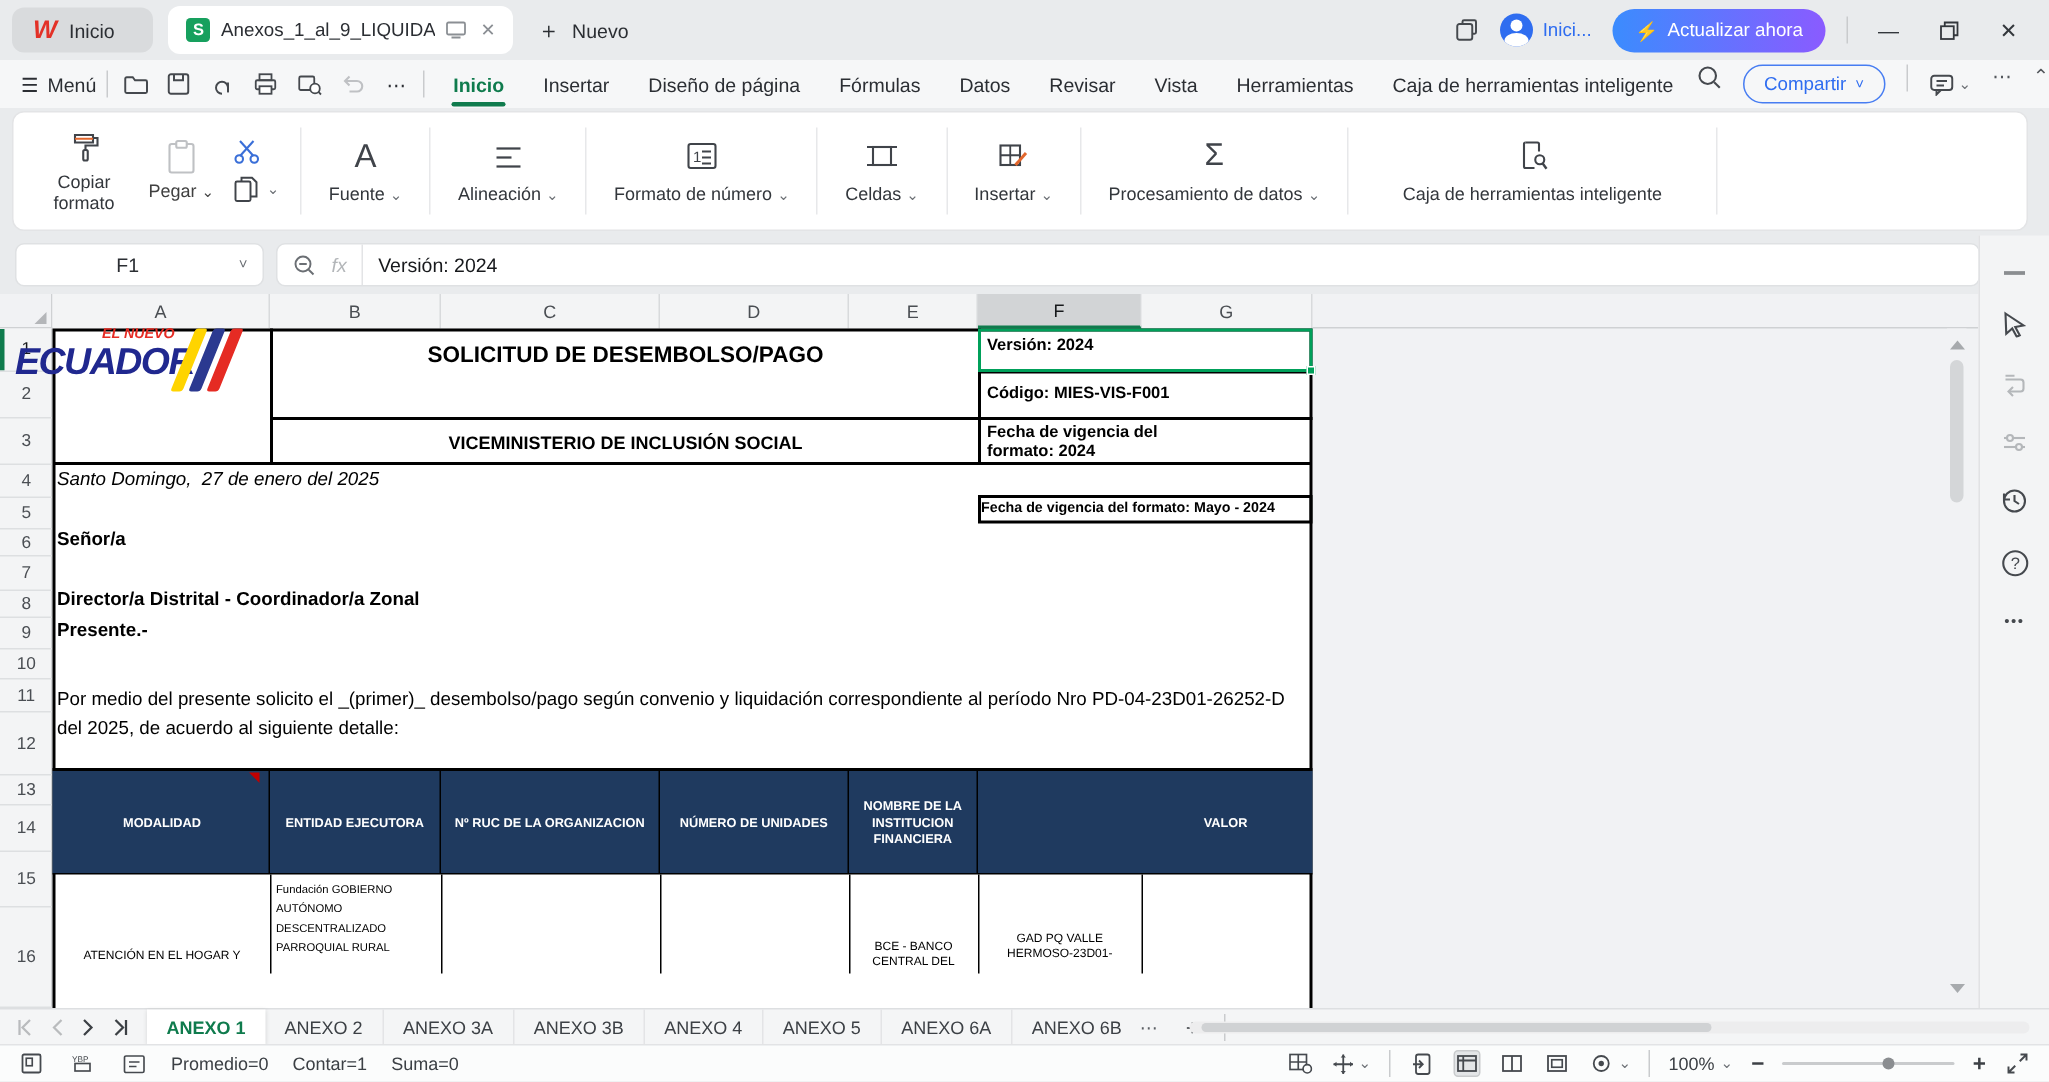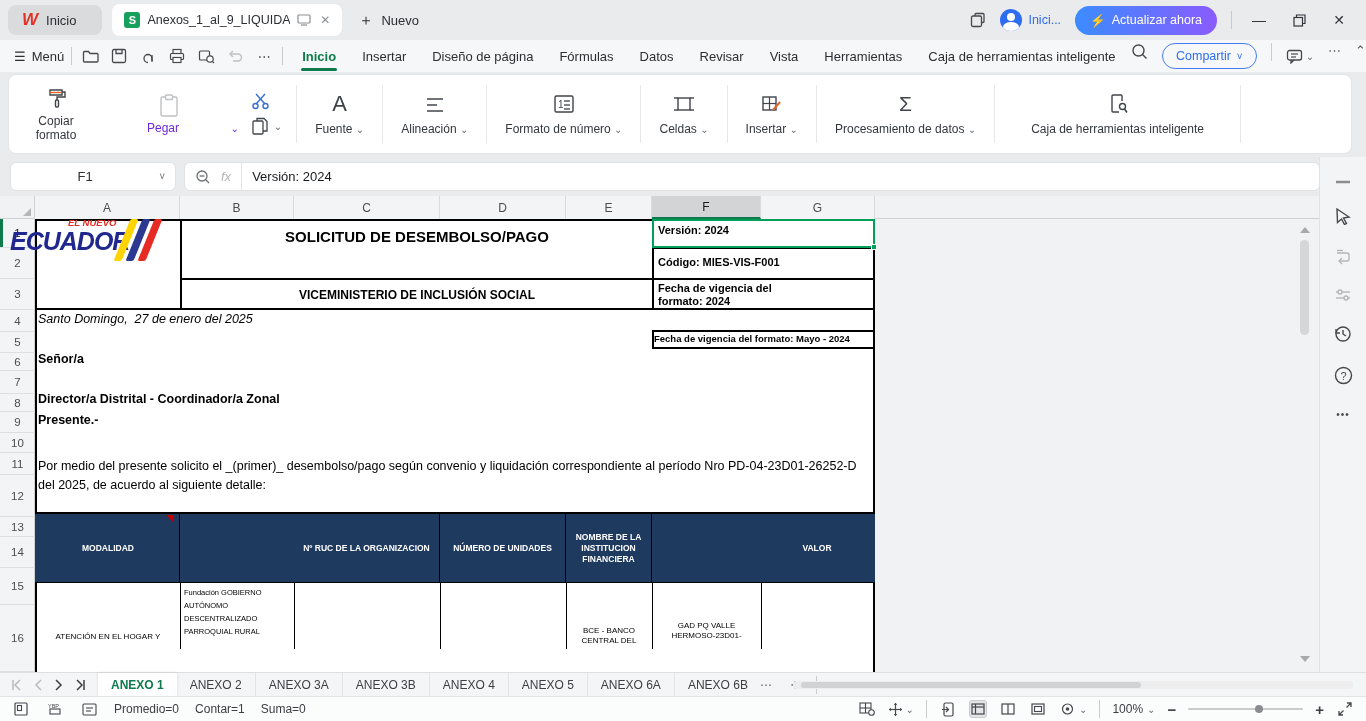--- a/index.html
+++ b/index.html
@@ -42,21 +42,21 @@
   
   .ribbon-bg { position:absolute; top:72px; left:0; width:1366px; height:85px; background:#e9ebed; }
   .ribbon { position:absolute; top:74px; left:8px; width:1344px; height:80px; background:#fff; border:1px solid #e3e4e6; border-radius:8px; display:flex; align-items:stretch; padding:6px 4px; }
   .rsep { width:1px; background:#e7e8ea; margin:4px 2px; }
   .rgroup { display:flex; flex-direction:column; align-items:center; justify-content:center; padding:0 16px; gap:6px; }
   .rlabel { font-size:12px; color:#33373c; white-space:nowrap; }
   .caret { font-size:10px; color:#6b6f74; }
   .g1 { display:flex; align-items:center; gap:12px; padding:0 12px; }
   .g1col { display:flex; flex-direction:column; align-items:center; gap:2px; }
   .g1col .rlabel { line-height:14px; text-align:center; }
-  .grayed { color:#6d28d9;margin-left:48px; }
+  .grayed { color:#404040; }
   .cutcopy { display:flex; flex-direction:column; gap:6px; align-items:flex-start; }
   svg.ic { display:block; }
 
   
   .fbar { position:absolute; top:157px; left:0; width:1366px; height:39px; background:#e9ebed; }
   .namebox { position:absolute; top:5px; left:10px; width:166px; height:29px; background:#fff; border:1px solid #dfe1e3; border-radius:6px; display:flex; align-items:center; font-size:13px; color:#2b2e33; }
   .namebox .nm { flex:1; text-align:center; }
   .fxfield { position:absolute; top:5px; left:184px; width:1136px; height:29px; background:#fff; border:1px solid #dfe1e3; border-radius:6px; display:flex; align-items:center; gap:10px; padding:0 10px; font-size:13px; }
   .fx { color:#b3b6b9; font-style:italic; font-size:13px; }
   .fval { color:#17191c; border-left:1px solid #e3e4e6; padding-left:10px; height:100%; display:flex; align-items:center; }
@@ -432,20 +432,21 @@
 
     <div class="celltx" style="left:38px;top:116px;width:500px;font-size:12.5px;font-style:italic;white-space:pre">Santo Domingo,  27 de enero del 2025</div>
     <div class="celltx" style="left:654px;top:137px;width:219px;font-size:9.5px;font-weight:bold;">Fecha de vigencia del formato: Mayo - 2024</div>
     <div class="celltx" style="left:38px;top:156px;width:300px;font-size:12.5px;font-weight:bold">Señor/a</div>
     <div class="celltx" style="left:38px;top:196px;width:500px;font-size:12.5px;font-weight:bold">Director/a Distrital - Coordinador/a Zonal</div>
     <div class="celltx" style="left:38px;top:217px;width:300px;font-size:12.5px;font-weight:bold">Presente.-</div>
     <div class="celltx" style="left:38px;top:261px;width:834px;font-size:12.5px;line-height:19px">Por medio del presente solicito el _(primer)_ desembolso/pago según convenio y liquidación correspondiente al período Nro PD-04-23D01-26252-D del 2025, de acuerdo al siguiente detalle:</div>
 
     <div class="thead" style="left:35px;top:318px;width:840px;height:68px"></div>
     <div class="thcell" style="left:37px;top:318px;width:143px;height:68px">MODALIDAD</div>
+    <div class="thcell" style="left:180px;top:318px;width:114px;height:68px">ENTIDAD EJECUTORA</div>
     <div class="thcell" style="left:294px;top:318px;width:146px;height:68px">Nº RUC DE LA ORGANIZACION</div>
     <div class="thcell" style="left:440px;top:318px;width:126px;height:68px">NÚMERO DE UNIDADES</div>
     <div class="thcell" style="left:566px;top:318px;width:86px;height:68px">NOMBRE DE LA INSTITUCION FINANCIERA</div>
     <div class="thcell" style="left:761px;top:318px;width:112px;height:68px;border-right:none">VALOR</div>
     <div class="red-tri" style="left:166px;top:319px"></div>
     <div class="blk" style="left:35px;top:316px;width:840px;height:2px"></div>
     <div class="blk" style="left:35px;top:386px;width:840px;height:1px"></div>
 
     <div class="vline16" style="left:180px;top:387px;height:66px"></div>
     <div class="vline16" style="left:294px;top:387px;height:66px"></div>

